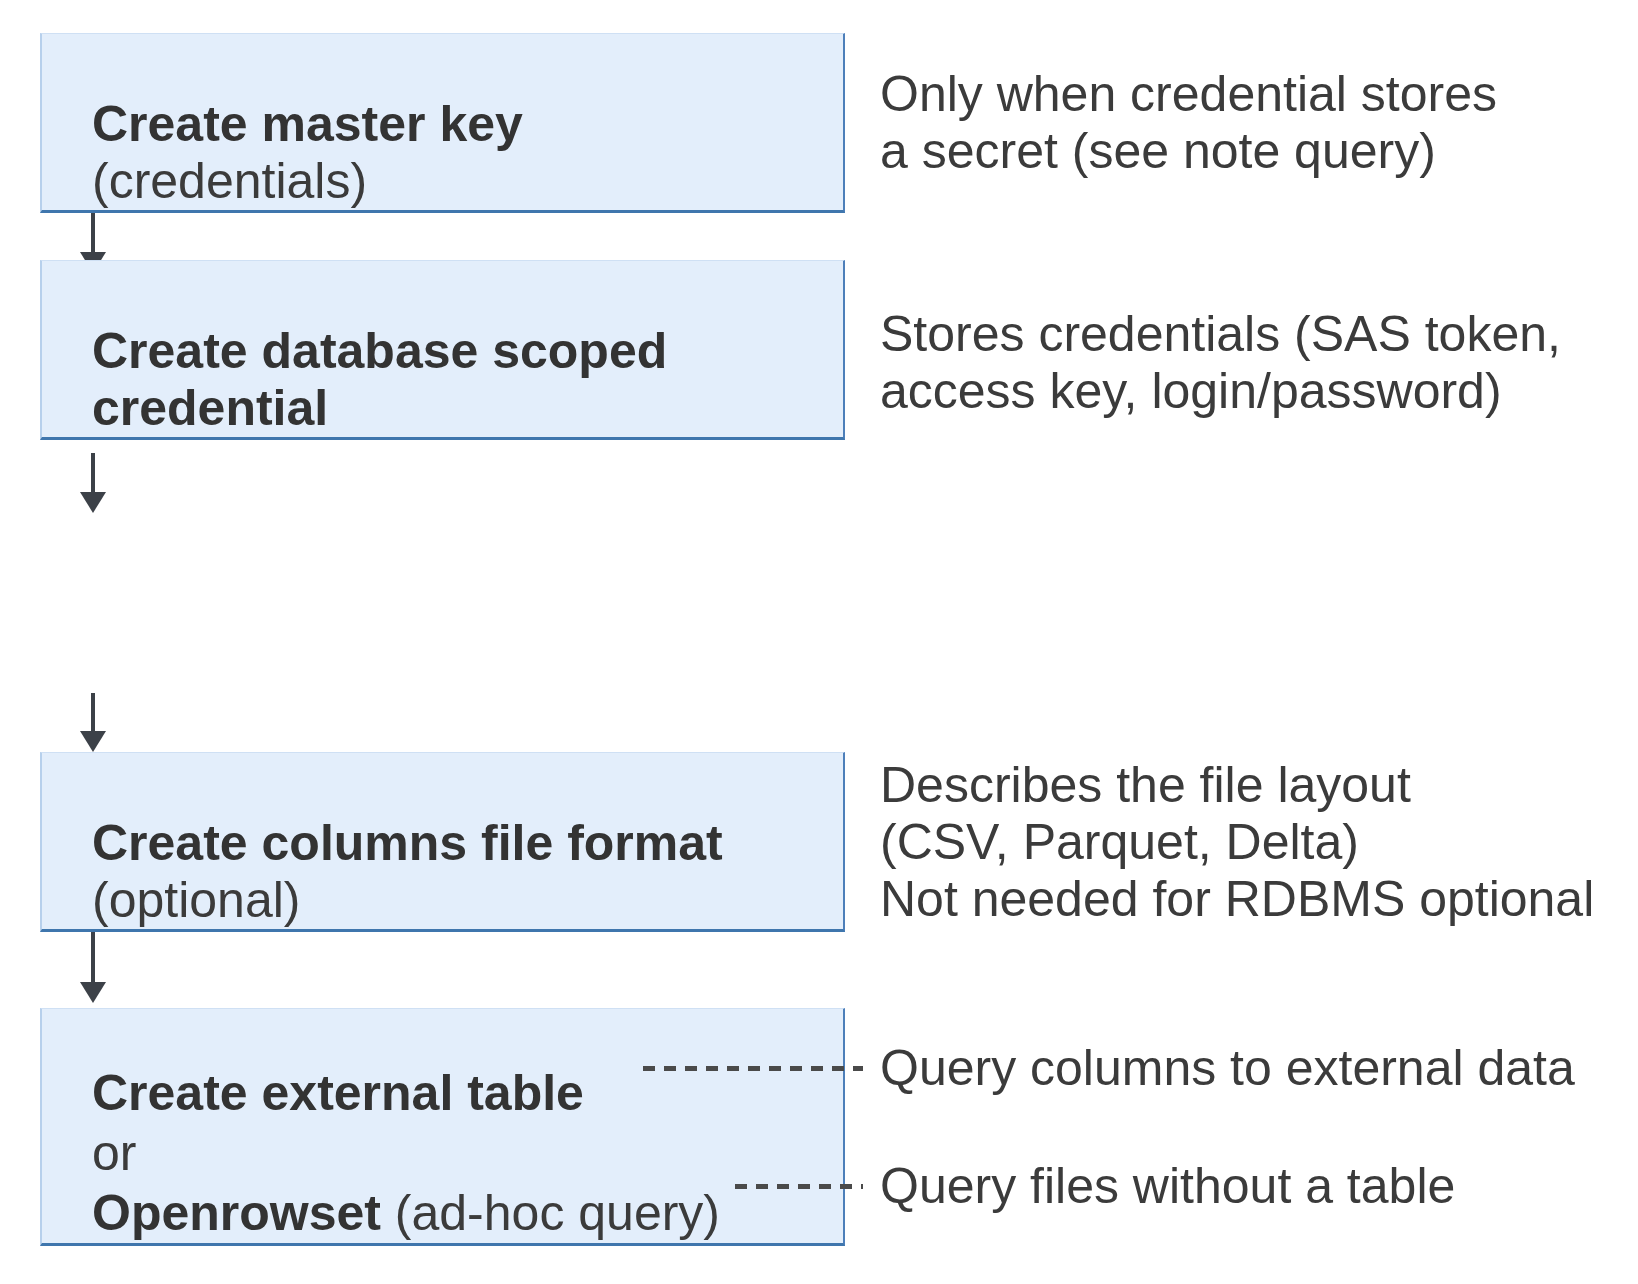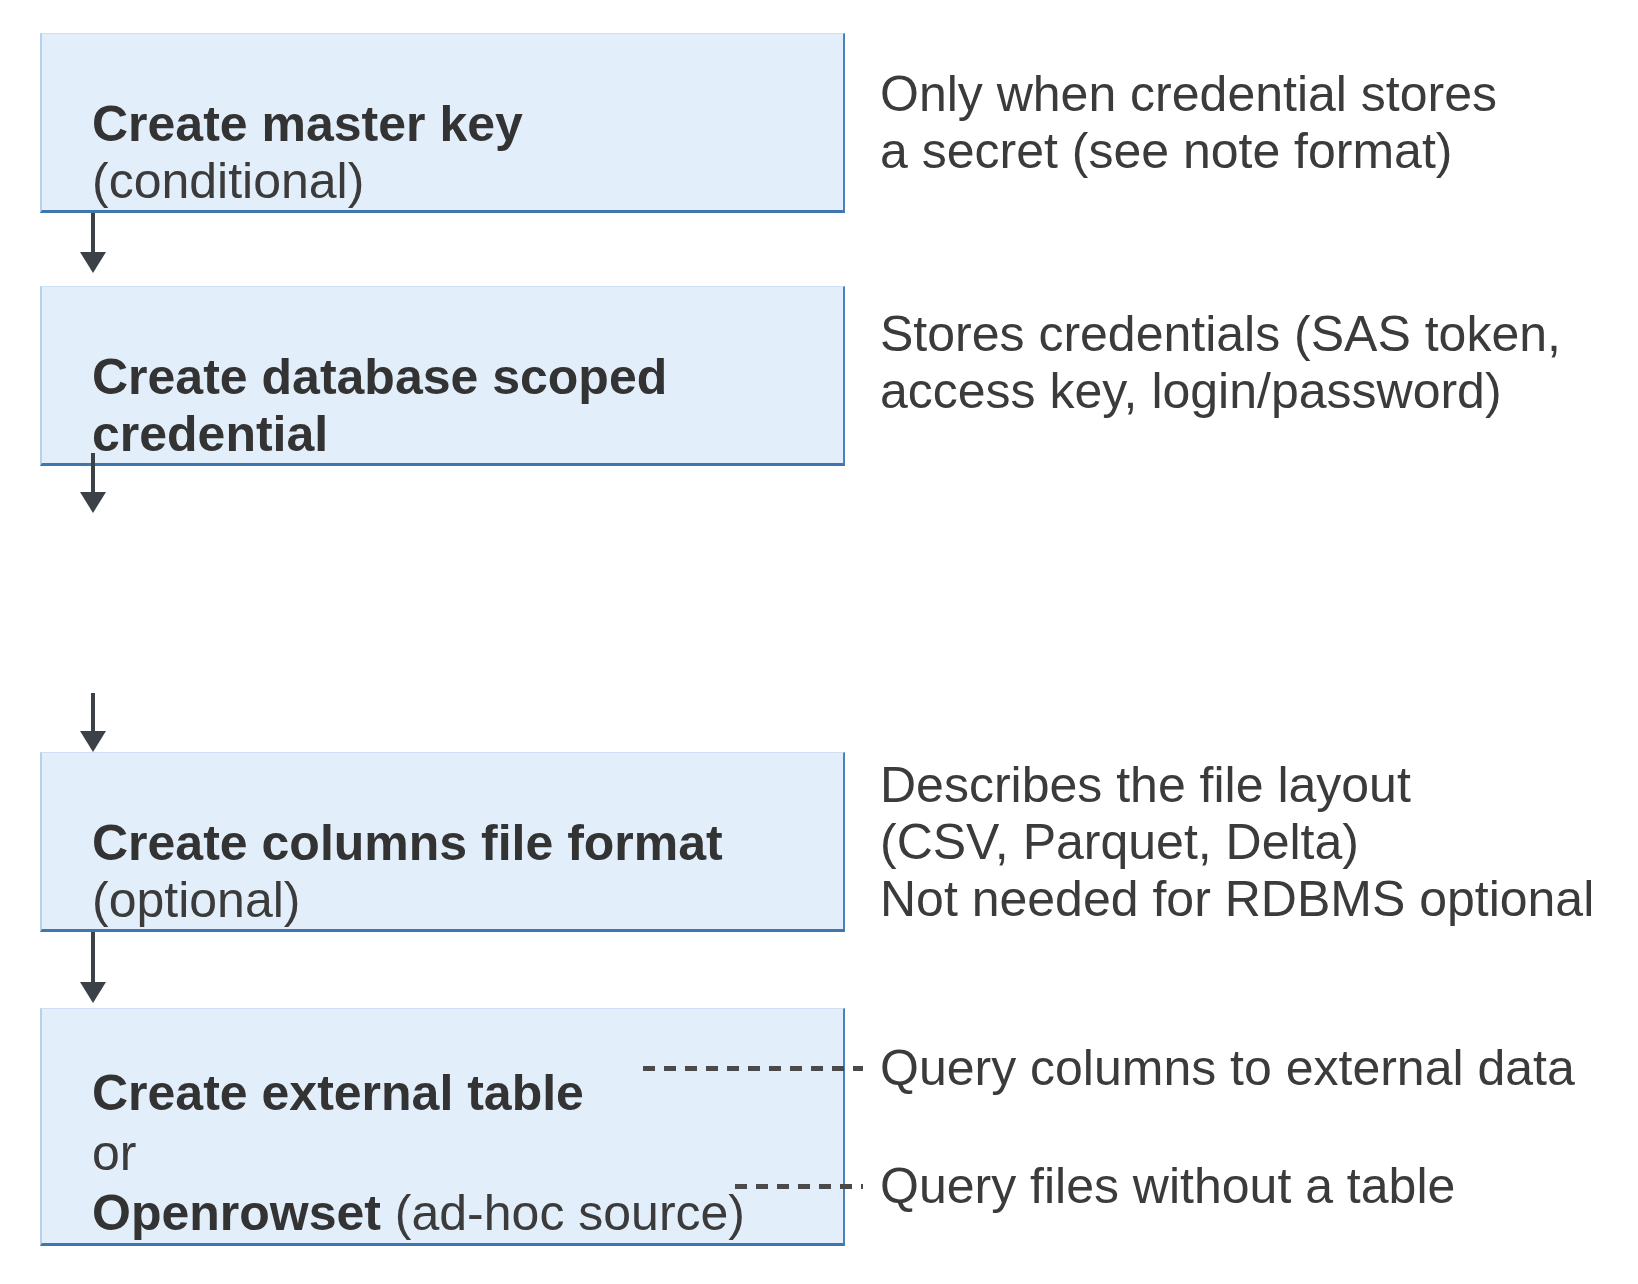--- a/index.html
+++ b/index.html
@@ -75,31 +75,31 @@
     z-index: 5;
   }
 </style>
 </head>
 <body>
 
 <div id="canvas">
 
   <div class="box" style="top:33px; height:180px">
     <div class="box-line t-bold">Create master key</div>
-    <div class="box-line t-reg">(conditional)</div>
+    <div class="box-line t-reg">(credentials)</div>
   </div>
   <div class="desc" style="top:66px">Only when credential stores
-a secret (see note format)</div>
+a secret (see note query)</div>
 
   <div class="arrow" style="top:213px; height:60px">
     <div class="arrow-shaft"></div>
     <div class="arrow-head"></div>
   </div>
 
-  <div class="box" style="top:286px; height:180px">
+  <div class="box" style="top:260px; height:180px">
     <div class="box-line t-bold">Create database scoped credential</div>
   </div>
   <div class="desc" style="top:306px">Stores credentials (SAS token,
 access key, login/password)</div>
 
   <div class="arrow" style="top:453px; height:60px">
     <div class="arrow-shaft"></div>
     <div class="arrow-head"></div>
   </div>
 
@@ -118,21 +118,21 @@
 Not needed for RDBMS optional</div>
 
   <div class="arrow" style="top:932px; height:71px">
     <div class="arrow-shaft"></div>
     <div class="arrow-head"></div>
   </div>
 
   <div class="box box5" style="top:1008px; height:238px">
     <div class="box-line t-bold">Create external table</div>
     <div class="box-line t-reg">or</div>
-    <div class="box-line"><span class="t-bold">Openrowset</span><span class="t-reg"> (ad-hoc source)</span></div>
+    <div class="box-line"><span class="t-bold">Openrowset</span><span class="t-reg"> (ad-hoc query)</span></div>
   </div>
 
   <div class="dash-line" style="left:643px; top:1066px; width:220px"></div>
   <div class="desc" style="top:1040px">Query columns to external data</div>
 
   <div class="dash-line" style="left:735px; top:1184px; width:128px"></div>
   <div class="desc" style="top:1158px">Query files without a table</div>
 
 </div>
 

